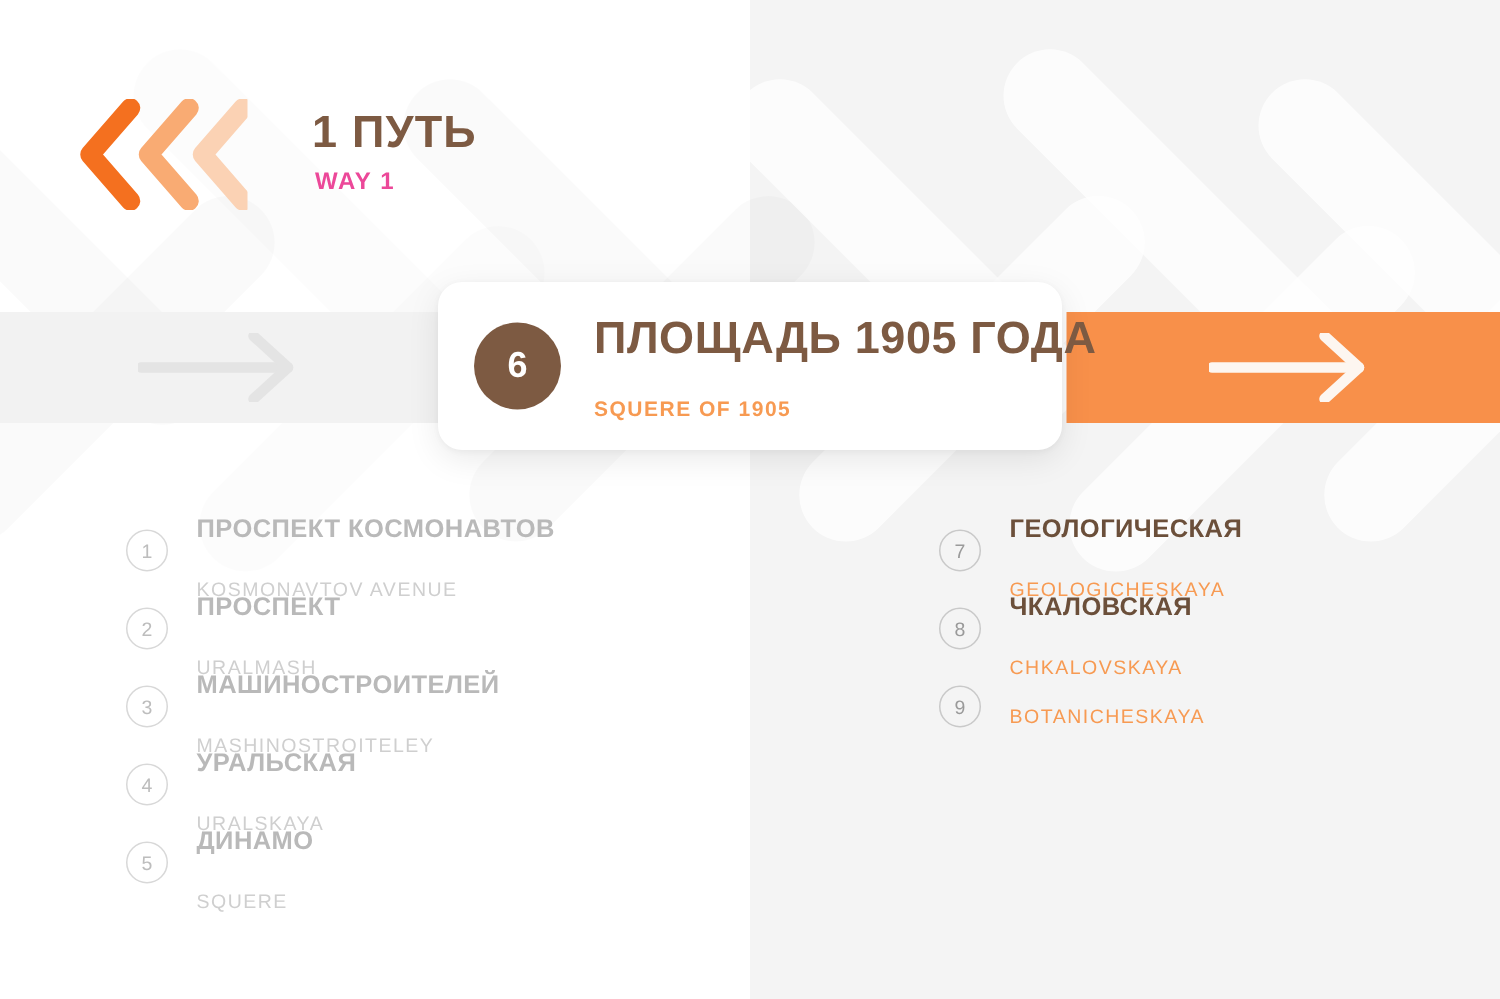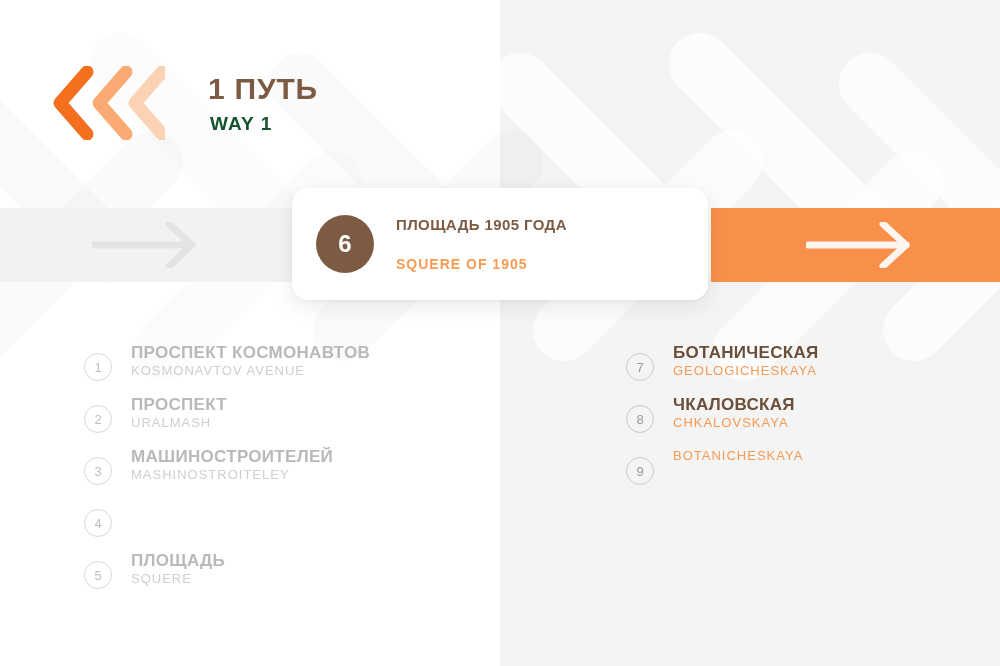--- a/index.html
+++ b/index.html
@@ -67,24 +67,24 @@
     font-size: 30px;
     font-weight: bold;
     letter-spacing: 0.8px;
     color: #7d5a42;
     line-height: 1;
     white-space: nowrap;
   }
   .header-sub {
     position: absolute;
     left: 210px; top: 114px;
-    font-size: 19px;
+    font-size: 16px;
     font-weight: bold;
     letter-spacing: 1.1px;
-    color: #14532d;
+    color: #ec4899;
     line-height: 1;
     white-space: nowrap;
   }
 
   
   .band {
     position: absolute;
     top: 208px;
     height: 74px;
   }
@@ -114,21 +114,21 @@
     background: #7d5a42;
     color: #ffffff;
     display: flex;
     align-items: center;
     justify-content: center;
     font-size: 24px;
     font-weight: bold;
   }
   .card-text { margin-left: 22px; }
   .card-title {
-    font-size: 15px;
+    font-size: 30px;
     font-weight: bold;
     letter-spacing: 0.4px;
     color: #7d5a42;
     line-height: 1.1;
     white-space: nowrap;
   }
   .card-sub {
     margin-top: 23px;
     font-size: 14px;
     font-weight: bold;
@@ -168,21 +168,21 @@
   .st-text { margin-left: 19px; }
   .st-name {
     font-size: 17px;
     font-weight: bold;
     letter-spacing: 0.3px;
     line-height: 1.1;
     white-space: nowrap;
     text-align: center;
   }
   .st-translit {
-    margin-top: 1px;
+    margin-top: 23px;
     font-size: 13px;
     letter-spacing: 1px;
     line-height: 1;
     white-space: nowrap;
   }
   .list-left  .st-name     { color: #b9b9b9; }
   .list-left  .st-translit { color: #cfcfcf; }
   .list-right .st-name     { color: #6b4f3a; }
   .list-right .st-translit { color: #f79a52; }
 </style>
@@ -259,35 +259,39 @@
     </div>
     <div class="station">
       <div class="st-circle">3</div>
       <div class="st-text">
         <div class="st-name">МАШИНОСТРОИТЕЛЕЙ</div>
         <div class="st-translit">MASHINOSTROITELEY</div>
       </div>
     </div>
     <div class="station">
       <div class="st-circle">4</div>
+      <div class="st-text">
+        <div class="st-name">УРАЛЬСКАЯ</div>
+        <div class="st-translit">URALSKAYA</div>
+      </div>
     </div>
     <div class="station">
       <div class="st-circle">5</div>
       <div class="st-text">
-        <div class="st-name">ПЛОЩАДЬ</div>
+        <div class="st-name">ДИНАМО</div>
         <div class="st-translit">SQUERE</div>
       </div>
     </div>
   </div>
 
   <div class="list list-right">
     <div class="station">
       <div class="st-circle">7</div>
       <div class="st-text">
-        <div class="st-name">БОТАНИЧЕСКАЯ</div>
+        <div class="st-name">ГЕОЛОГИЧЕСКАЯ</div>
         <div class="st-translit">GEOLOGICHESKAYA</div>
       </div>
     </div>
     <div class="station">
       <div class="st-circle">8</div>
       <div class="st-text">
         <div class="st-name">ЧКАЛОВСКАЯ</div>
         <div class="st-translit">CHKALOVSKAYA</div>
       </div>
     </div>

